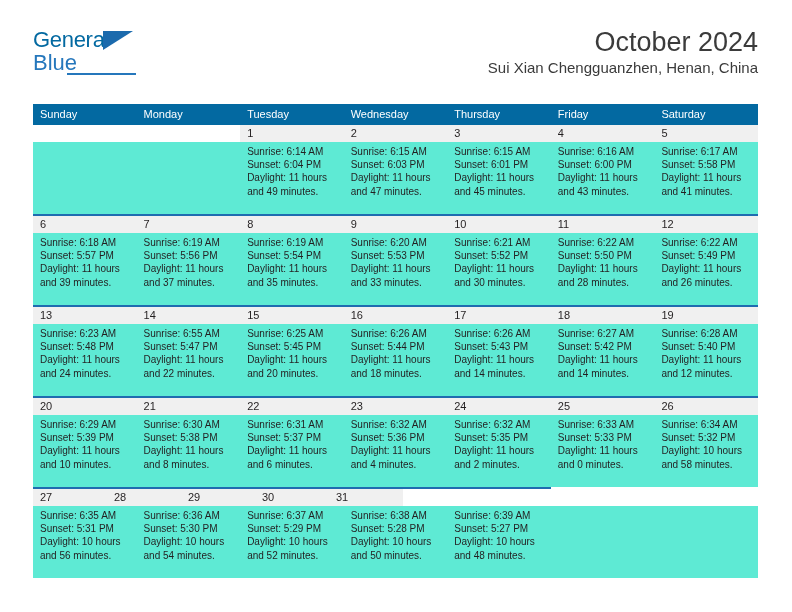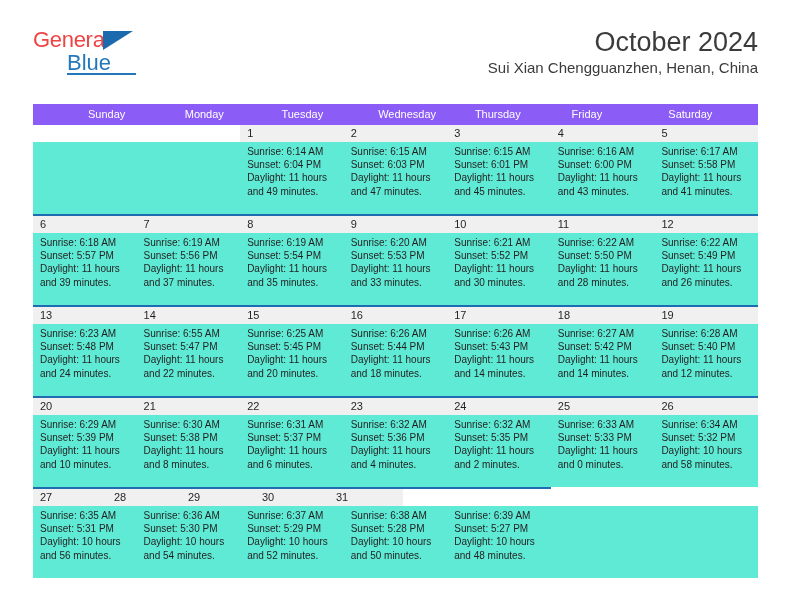--- a/index.html
+++ b/index.html
@@ -27,31 +27,30 @@
   .brand {
     position: absolute;
     left: 33px;
     top: 29px;
     width: 200px;
     height: 50px;
   }
   .brand-general {
     font-size: 22px;
     letter-spacing: -0.3px;
-    color: #ef4444;
+    color: #0369a1;
     font-family: "Liberation Sans", sans-serif;
     line-height: 22px;
     display: block;
   }
   .brand-blue {
     font-size: 22px;
     color: #2577bc;
     line-height: 22px;
     display: block;
-    margin-left: 34px;
     margin-top: 1px;
   }
   .brand-triangle {
     position: absolute;
     left: 70px;
     top: 2px;
     width: 0;
     height: 0;
     border-left: 30px solid #1b6aad;
     border-bottom: 19px solid transparent;
@@ -86,23 +85,22 @@
 
   
   .calendar {
     position: absolute;
     left: 33px;
     top: 104px;
     width: 725px;
   }
   .weekday-row {
     display: flex;
-    background: #8b5cf6;
+    background: #0369a1;
     height: 21px;
-    padding-left: 48px;
   }
   .weekday-cell {
     width: 103.571px;
     box-sizing: border-box;
     padding-left: 7px;
     color: #ffffff;
     font-size: 11px;
     line-height: 21px;
     white-space: nowrap;
   }

